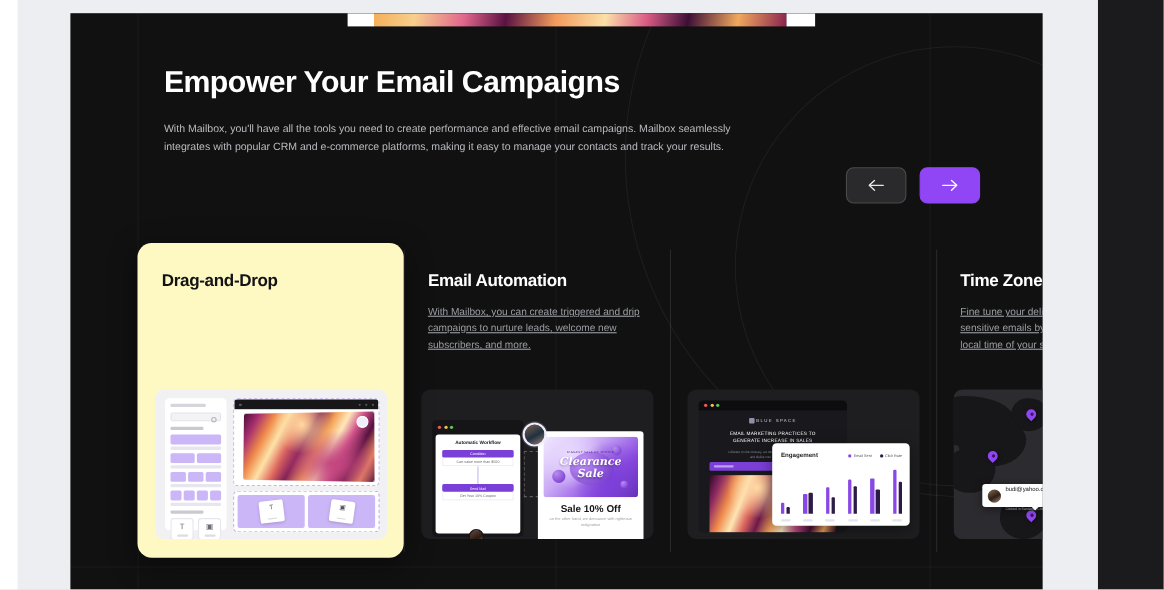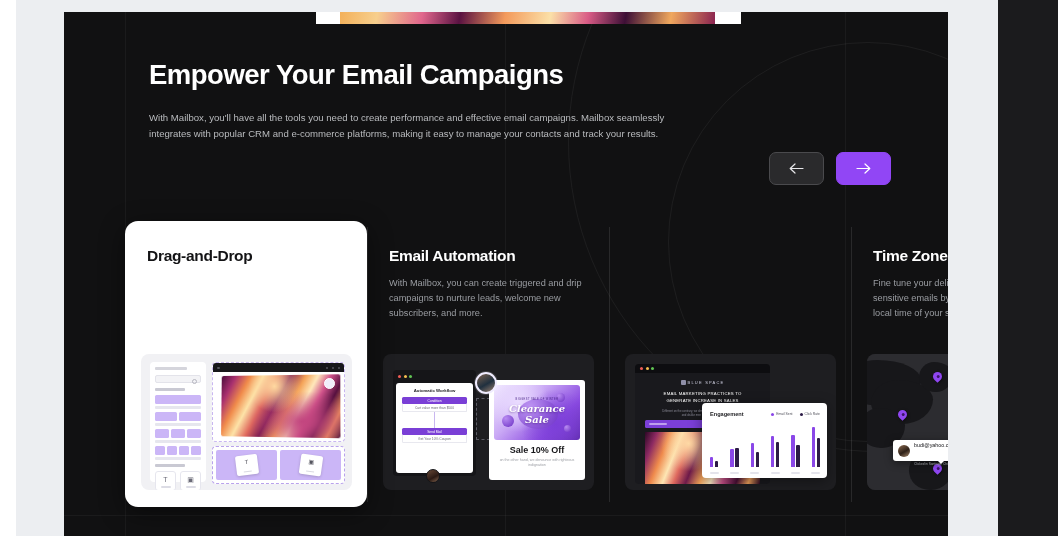--- a/index.html
+++ b/index.html
@@ -70,35 +70,35 @@
   .cards {
     position: absolute; left: 61px; top: 209px;
     width: 900px; height: 286px;
     display: flex;
   }
   .card {
     position: relative; width: 242px; height: 286px; flex: 0 0 242px;
     padding: 26px 22px 0 22px;
   }
   .card.is-active {
-    background: #ffffff; border-radius: 13px;
+    background: #fef9c3; border-radius: 13px;
     box-shadow: 0 6px 26px rgba(0,0,0,0.45);
     z-index: 3;
   }
   .card.is-dim { background: transparent; }
   .card-divider {
     position: absolute; left: 0; top: 6px; width: 1px; height: 275px;
     background: rgba(255,255,255,0.10);
   }
   .card-title { font-size: 15.5px; font-weight: bold; letter-spacing: -0.3px; }
   .card-desc { margin-top: 11px; font-size: 9.2px; line-height: 1.62; }
   .card.is-active .card-title { color: #131315; }
   .card.is-active .card-desc { color: #8c8f94; }
   .card.is-dim .card-title { color: #ffffff; }
-  .card.is-dim .card-desc { color: #9a9da2; }
+  .card.is-dim .card-desc { color: #9a9da2; text-decoration: underline; }
 
   .card-media {
     position: absolute; left: 16px; top: 133px;
     width: 211px; height: 136px;
     border-radius: 8px; overflow: hidden;
   }
   .card.is-active .card-media { background: #f1f1f4; }
   .card.is-dim .card-media { background: #1e1e21; }
 
   
@@ -136,21 +136,21 @@
   .m1-badge { position: absolute; right: 9px; top: 15px; width: 11px; height: 11px; border-radius: 50%; background: #f0eefb; border: 1.5px solid #fff; }
   .m1-drop { position: absolute; left: 71px; top: 92px; width: 133px; height: 38px; border: 1px dashed #b9a2ec; border-radius: 4px; background: #ffffff; display: flex; gap: 3px; padding: 3px; }
   .m1-drop-half { flex: 1; background: #cbb6f7; border-radius: 2px; position: relative; }
   .m1-chip { position: absolute; left: 50%; top: 50%; width: 22px; height: 20px; background: #fff; border-radius: 2px; box-shadow: 0 1px 3px rgba(0,0,0,0.18); }
   .m1-chip-a { transform: translate(-50%,-50%) rotate(-7deg); }
   .m1-chip-b { transform: translate(-50%,-50%) rotate(8deg); }
   .m1-chip-ic { position: absolute; left: 50%; top: 4px; transform: translateX(-50%); font-size: 6px; color: #55555f; line-height: 1; }
   .m1-chip-lb { position: absolute; left: 50%; bottom: 3px; transform: translateX(-50%); width: 8px; height: 1.5px; background: #d9d9e2; }
 
   
-  .m2 { position: absolute; inset: 0; }
+  .m2 { position: absolute; inset: 0; margin-top: 12px; }
   .m2-win { position: absolute; left: 10px; top: 16px; width: 83px; height: 106px; background: #151518; border-radius: 4px; }
   .m2-dots { position: absolute; left: 5px; top: 5px; display: flex; gap: 2.5px; }
   .m2-dot { width: 3px; height: 3px; border-radius: 50%; }
   .m2-card { position: absolute; left: 3px; top: 13px; width: 77px; height: 90px; background: #ffffff; border-radius: 3px; }
   .m2-title { position: absolute; left: 0; right: 0; top: 5px; text-align: center; font-size: 4.3px; font-weight: bold; color: #1b1b1f; }
   .m2-step { position: absolute; left: 6px; width: 65px; height: 7px; background: #7a3fd6; border-radius: 1.5px; color: #fff; font-size: 3.3px; display: flex; align-items: center; justify-content: center; }
   .m2-steptext { position: absolute; left: 6px; width: 65px; height: 8px; border: 0.6px solid #e8e8ef; border-top: none; border-radius: 0 0 1.5px 1.5px; color: #6b6b75; font-size: 3.3px; display: flex; align-items: center; justify-content: center; }
   .m2-conn { position: absolute; left: 38px; width: 0.8px; background: #c9b7f0; }
   .m2-av-b { position: absolute; left: 33px; bottom: -7px; width: 14px; height: 14px; border-radius: 50%; border: 1.5px solid #151518; background: linear-gradient(150deg,#6a4a38,#2b1a14 60%,#8a6a52); }
   .m2-dash { position: absolute; left: 93px; top: 44px; width: 14px; height: 42px; border: 0.8px dashed #5b5b64; border-right: none; }

